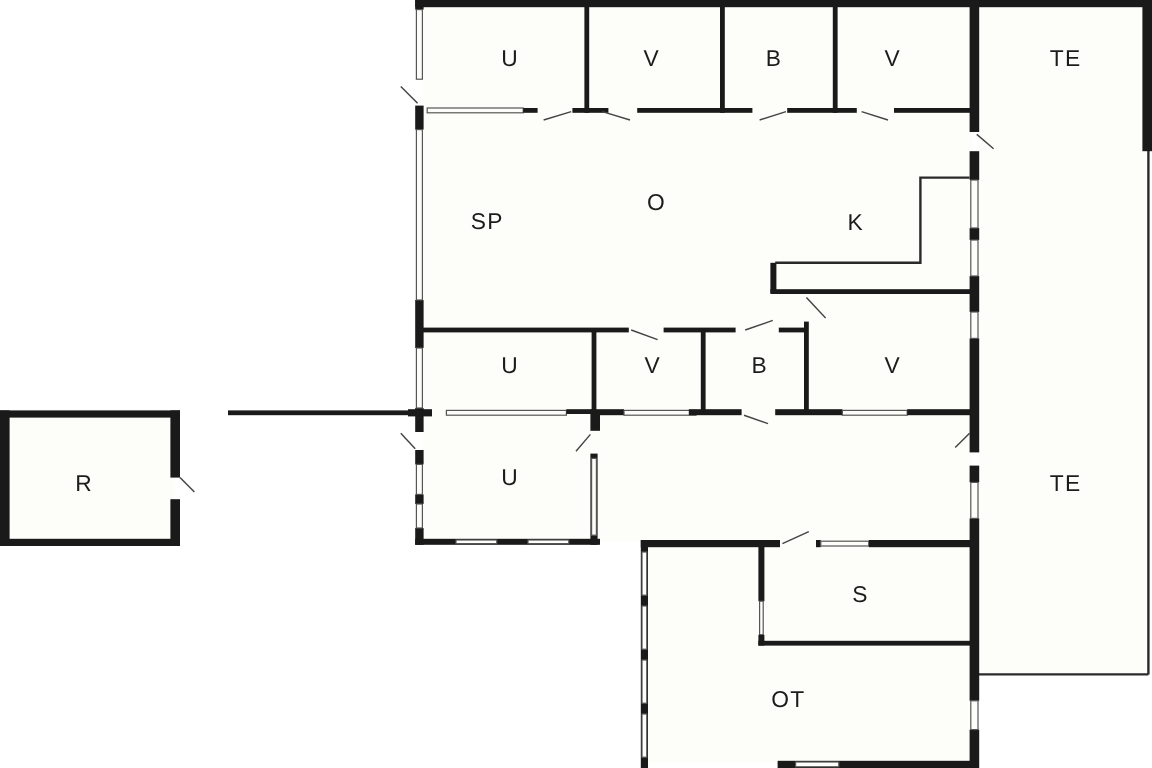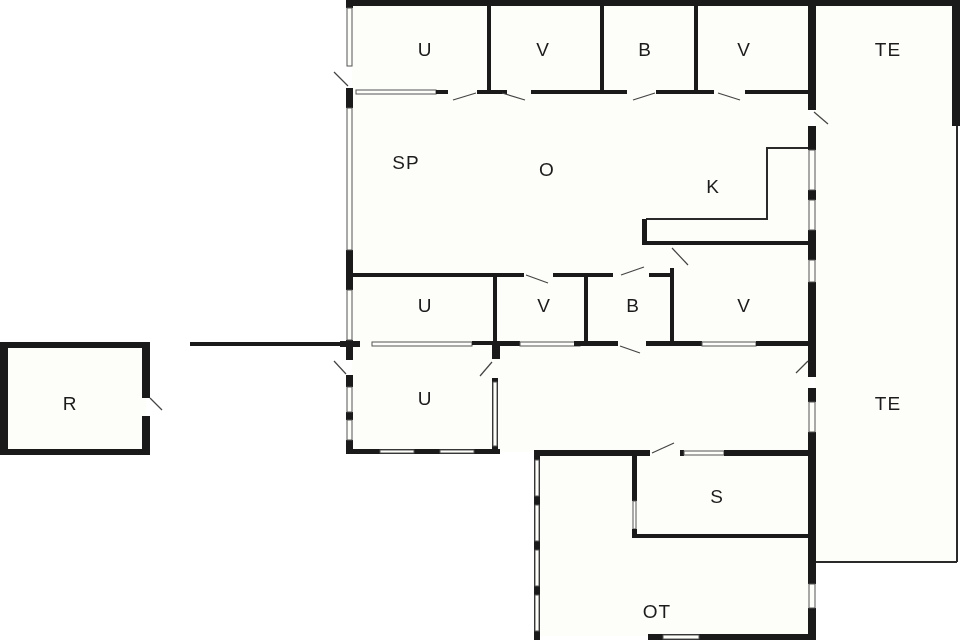--- a/index.html
+++ b/index.html
@@ -148,24 +148,24 @@
     <line class="door" x1="652" y1="453" x2="674" y2="443"></line>
     <line class="door" x1="150" y1="398" x2="162" y2="410"></line>
   </g>
 </svg>
 
 <div class="room-label" style="left:425px;top:50px">U</div>
 <div class="room-label" style="left:543px;top:50px">V</div>
 <div class="room-label" style="left:645px;top:50px">B</div>
 <div class="room-label" style="left:744px;top:50px">V</div>
 <div class="room-label" style="left:888px;top:50px">TE</div>
-<div class="room-label" style="left:406px;top:163px">SP</div>
+<div class="room-label" style="left:406px;top:186px">SP</div>
 <div class="room-label" style="left:547px;top:170px">O</div>
 <div class="room-label" style="left:713px;top:187px">K</div>
 <div class="room-label" style="left:425px;top:306px">U</div>
 <div class="room-label" style="left:544px;top:306px">V</div>
 <div class="room-label" style="left:633px;top:306px">B</div>
 <div class="room-label" style="left:744px;top:306px">V</div>
 <div class="room-label" style="left:70px;top:404px">R</div>
 <div class="room-label" style="left:425px;top:399px">U</div>
 <div class="room-label" style="left:888px;top:404px">TE</div>
 <div class="room-label" style="left:717px;top:497px">S</div>
-<div class="room-label" style="left:657px;top:612px">OT</div>
+<div class="room-label" style="left:657px;top:584px">OT</div>
 
 </body></html>

